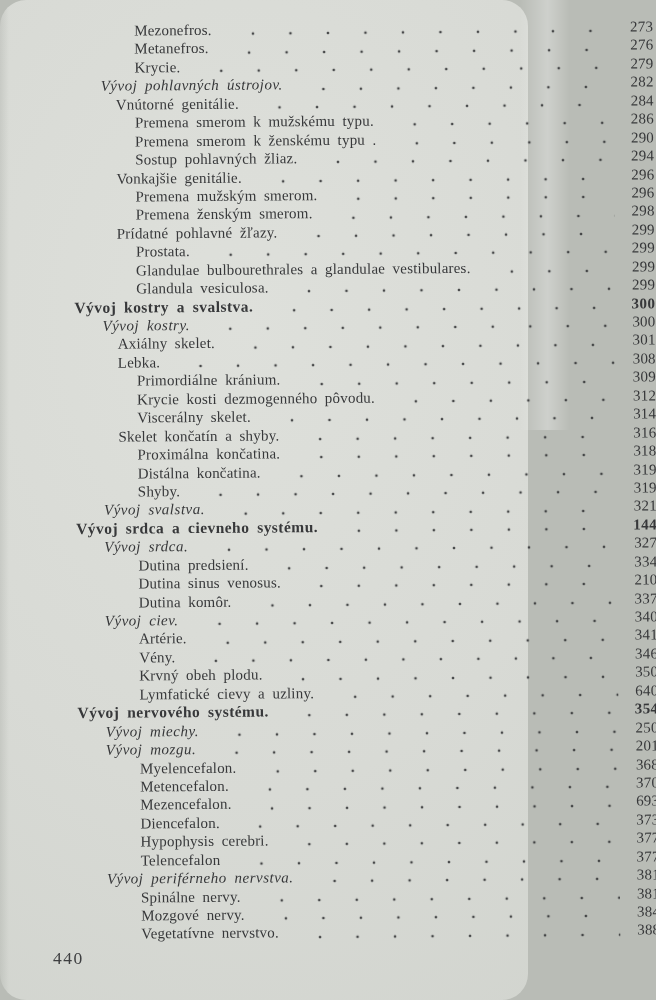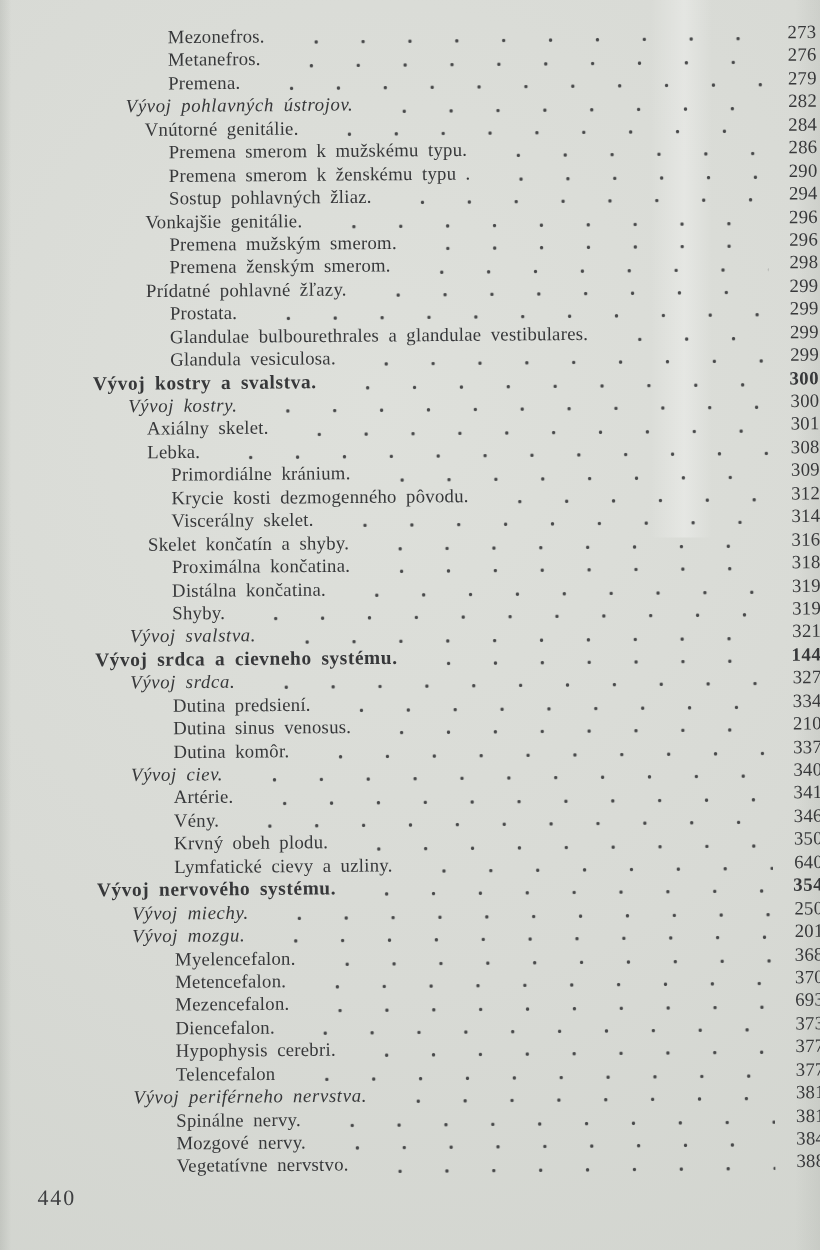--- a/index.html
+++ b/index.html
@@ -2,26 +2,27 @@
 <html><head>
 <meta charset="utf-8">
 <style>
   html, body { margin: 0; padding: 0; }
   body {
     width: 656px; height: 1000px; overflow: hidden;
     background: #b9bcb6;
     font-family: "Liberation Serif", "DejaVu Serif", serif;
   }
   .page {
-    position: relative; width: 656px; height: 1000px;
+    position: relative; width: 528px; height: 1000px;
     color: #37383a;
     background:
       linear-gradient(90deg, rgba(110,115,108,.16) 0px, rgba(110,115,108,0) 9px),
       linear-gradient(90deg, rgba(110,115,108,0) 636px, rgba(110,115,108,.10) 656px),
       radial-gradient(135% 95% at 46% 32%, #dee0db 0%, #d8dad5 50%, #cfd2cc 100%);
+    border-radius: 26px;
   }
   
   .sheen {
     position: absolute; left: 520px; top: 0; width: 50px; height: 430px;
     background: linear-gradient(90deg, rgba(255,255,255,0) 0%, rgba(255,255,255,.30) 55%, rgba(255,255,255,0) 100%);
     pointer-events: none;
   }
   .toc {
     position: absolute; left: 0; top: 20px; width: 656px;
     transform: rotate(-0.45deg); transform-origin: 50% 40%;
@@ -43,42 +44,42 @@
   .dots {
     flex: 1 1 auto; min-width: 10px;
     margin-left: 12px; margin-right: 4px;
     background-image: radial-gradient(circle, rgba(52,53,55,.88) 1.05px, rgba(52,53,55,0) 1.7px);
     background-size: 37.5px 4px;
     background-repeat: repeat-x;
     background-position: 10px calc(100% - 3.2px);
   }
   .num { flex: 0 0 36px; text-align: right; }
   .folio {
-    position: absolute; left: 30px; top: 948px;
+    position: absolute; left: 53px; top: 948px;
     font-size: 17.5px; letter-spacing: 1.5px; color: #3e3f41;
   }
 </style>
 </head>
 <body>
 
 <div class="page">
   <div class="sheen"></div>
   <div class="toc" id="toc">
       <div class="row l3 regular">
         <span class="label">Mezonefros.</span>
         <span class="dots"></span>
         <span class="num">273</span>
       </div>
       <div class="row l3 regular">
         <span class="label">Metanefros.</span>
         <span class="dots"></span>
         <span class="num">276</span>
       </div>
       <div class="row l3 regular">
-        <span class="label">Premena.</span>
+        <span class="label">Krycie.</span>
         <span class="dots"></span>
         <span class="num">279</span>
       </div>
       <div class="row l1 italic">
         <span class="label">Vývoj pohlavných ústrojov.</span>
         <span class="dots"></span>
         <span class="num">282</span>
       </div>
       <div class="row l2 regular">
         <span class="label">Vnútorné genitálie.</span>

